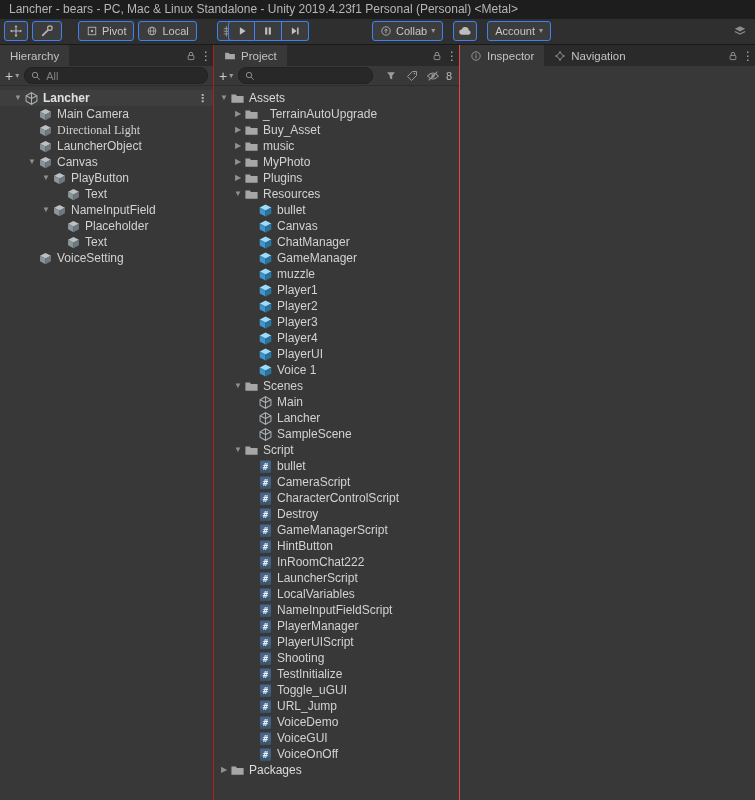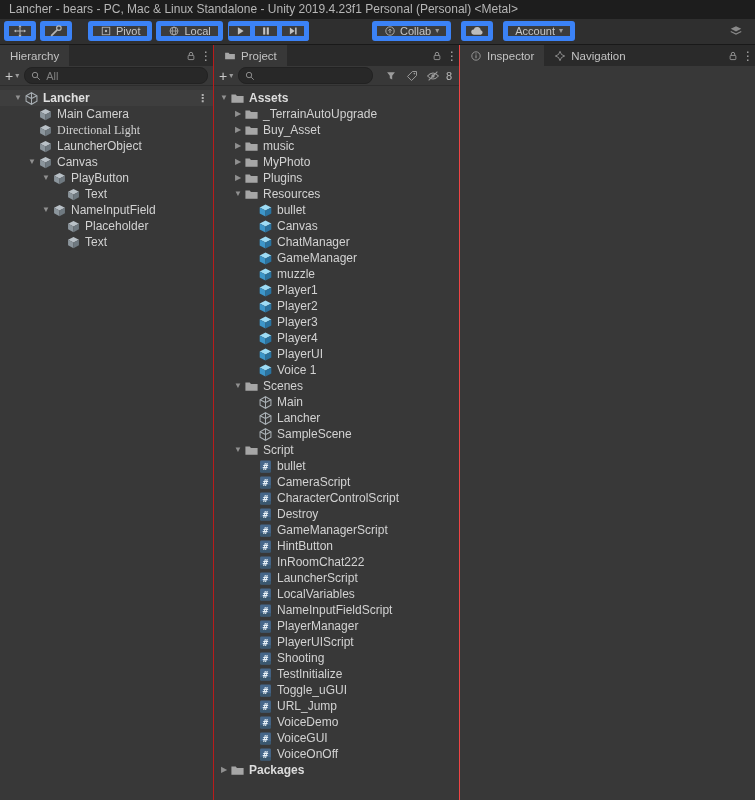--- a/index.html
+++ b/index.html
@@ -8,21 +8,21 @@
   .screen{position:relative;width:755px;height:800px;display:flex;flex-direction:column;}
 
   
   .titlebar{flex:none;height:19px;background:#1d1d1d;color:#b6b6b6;font-size:12px;
             line-height:19px;padding-left:9px;white-space:nowrap;overflow:hidden;}
 
   
   .toolbar{flex:none;position:relative;height:25px;background:#2f2f2f;border-bottom:1px solid #191919;}
   .tgroup{position:absolute;top:2px;display:flex;gap:4px;align-items:center;}
   .tbtn{display:inline-flex;align-items:center;justify-content:center;gap:4px;height:20px;
-        background:#3c3c3c;border:5px solid #3b82f6;border-radius:3px;color:#c6c6c6;
+        background:#3c3c3c;border:1px solid #3b82f6;border-radius:3px;color:#c6c6c6;
         font-size:11px;padding:0 7px;cursor:default;}
   .tbtn.icon-only{padding:0 4px;min-width:24px;}
   .caret{font-size:8px;color:#9a9a9a;line-height:1;}
   .playgroup{gap:0;}
   .playgroup .tbtn{border-radius:0;border-left-width:0;width:27px;padding:0;}
   .playgroup .tbtn:first-child{border-radius:3px 0 0 3px;border-left-width:1px;}
   .playgroup .tbtn:last-child{border-radius:0 3px 3px 0;}
 
   
   .workspace{flex:1;display:flex;min-height:0;}
@@ -49,21 +49,21 @@
   .icon14{width:14px;height:14px;display:flex;align-items:center;justify-content:center;flex:none;}
   .icon12{width:12px;height:12px;display:flex;align-items:center;justify-content:center;flex:none;}
   .hidden-count{font-size:11px;color:#b9b9b9;padding-right:2px;}
 
   
   .tree{flex:1;min-height:0;padding-top:4px;font-size:12px;color:#d2d2d2;overflow:hidden;}
   .trow{height:16px;display:flex;align-items:center;white-space:nowrap;}
   .trow .arrow{width:12px;flex:none;font-size:8px;color:#909090;text-align:center;line-height:16px;}
   .trow .ticon{width:15px;height:15px;flex:none;display:flex;align-items:center;justify-content:center;}
   .trow .tlabel{margin-left:4px;}
-  .trow.bold .tlabel{font-weight:bold;color:#dcdcdc;}
+  .trow.bold .tlabel{font-weight:normal;color:#dcdcdc;}
   .trow.scene-header{background:#3e3e3e;font-weight:bold;color:#e0e0e0;position:relative;}
   .trow.scene-header .kebab{position:absolute;right:5px;top:0;height:16px;display:flex;
                             align-items:center;color:#b2b2b2;font-size:11px;}
   .inspector-body{flex:1;background:#383838;}
   svg{display:block;}
 </style>
 </head>
 <body>
 
 <div class="screen">
@@ -320,20 +320,31 @@
             <span class="arrow"></span>
             <span class="ticon">
               <svg width="100%" height="100%" viewBox="0 0 16 16">
                 <polygon points="8,2 13.8,5 8,8 2.2,5" fill="#b9c1c7"></polygon>
                 <polygon points="2.2,5 8,8 8,14 2.2,11" fill="#8b959c"></polygon>
                 <polygon points="13.8,5 8,8 8,14 13.8,11" fill="#6f7980"></polygon>
               </svg>
             </span>
             <span class="tlabel">Text</span>
           </div>
+          <div class="trow" style="padding-left: 26px;">
+            <span class="arrow"></span>
+            <span class="ticon">
+              <svg width="100%" height="100%" viewBox="0 0 16 16">
+                <polygon points="8,2 13.8,5 8,8 2.2,5" fill="#b9c1c7"></polygon>
+                <polygon points="2.2,5 8,8 8,14 2.2,11" fill="#8b959c"></polygon>
+                <polygon points="13.8,5 8,8 8,14 13.8,11" fill="#6f7980"></polygon>
+              </svg>
+            </span>
+            <span class="tlabel">VoiceSetting</span>
+          </div>
         </div>
     </section>
 
     <section class="panel panel-project">
       <div class="tabbar">
         <div class="tab active">
           <span class="icon12">
               <svg width="100%" height="100%" viewBox="0 0 16 16">
                 <path d="M1.5 3.6h4.6l1.3 1.7h7.1v7.1h-13z" fill="#a6a6a6"></path>
               </svg>

